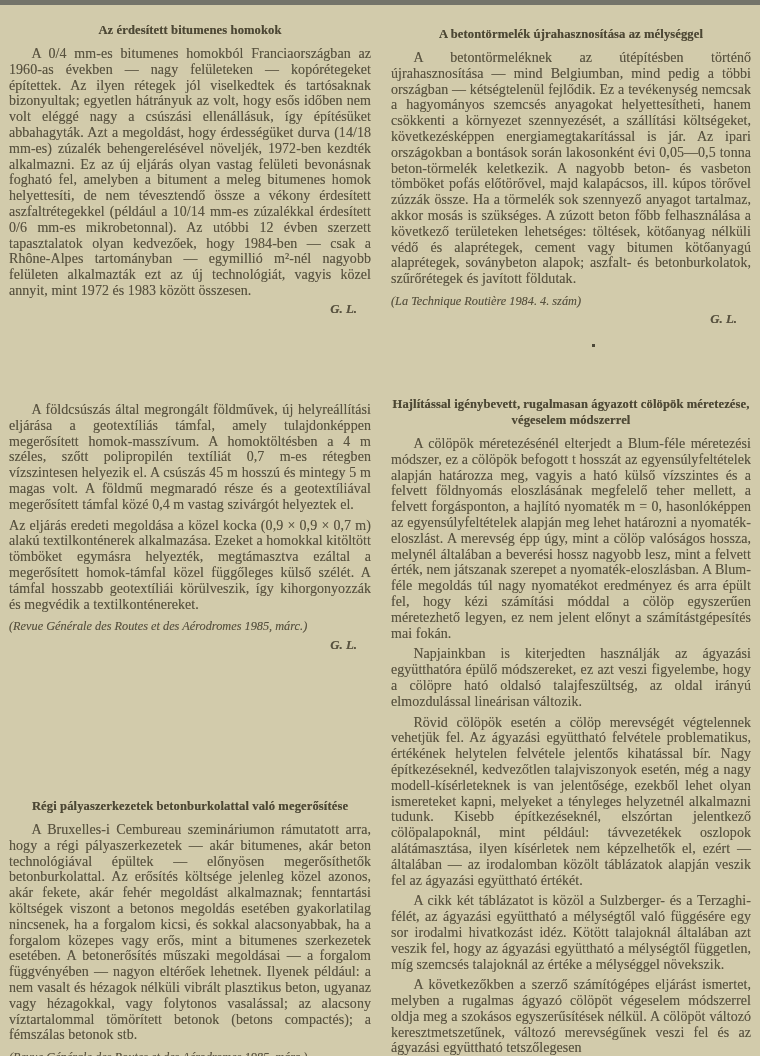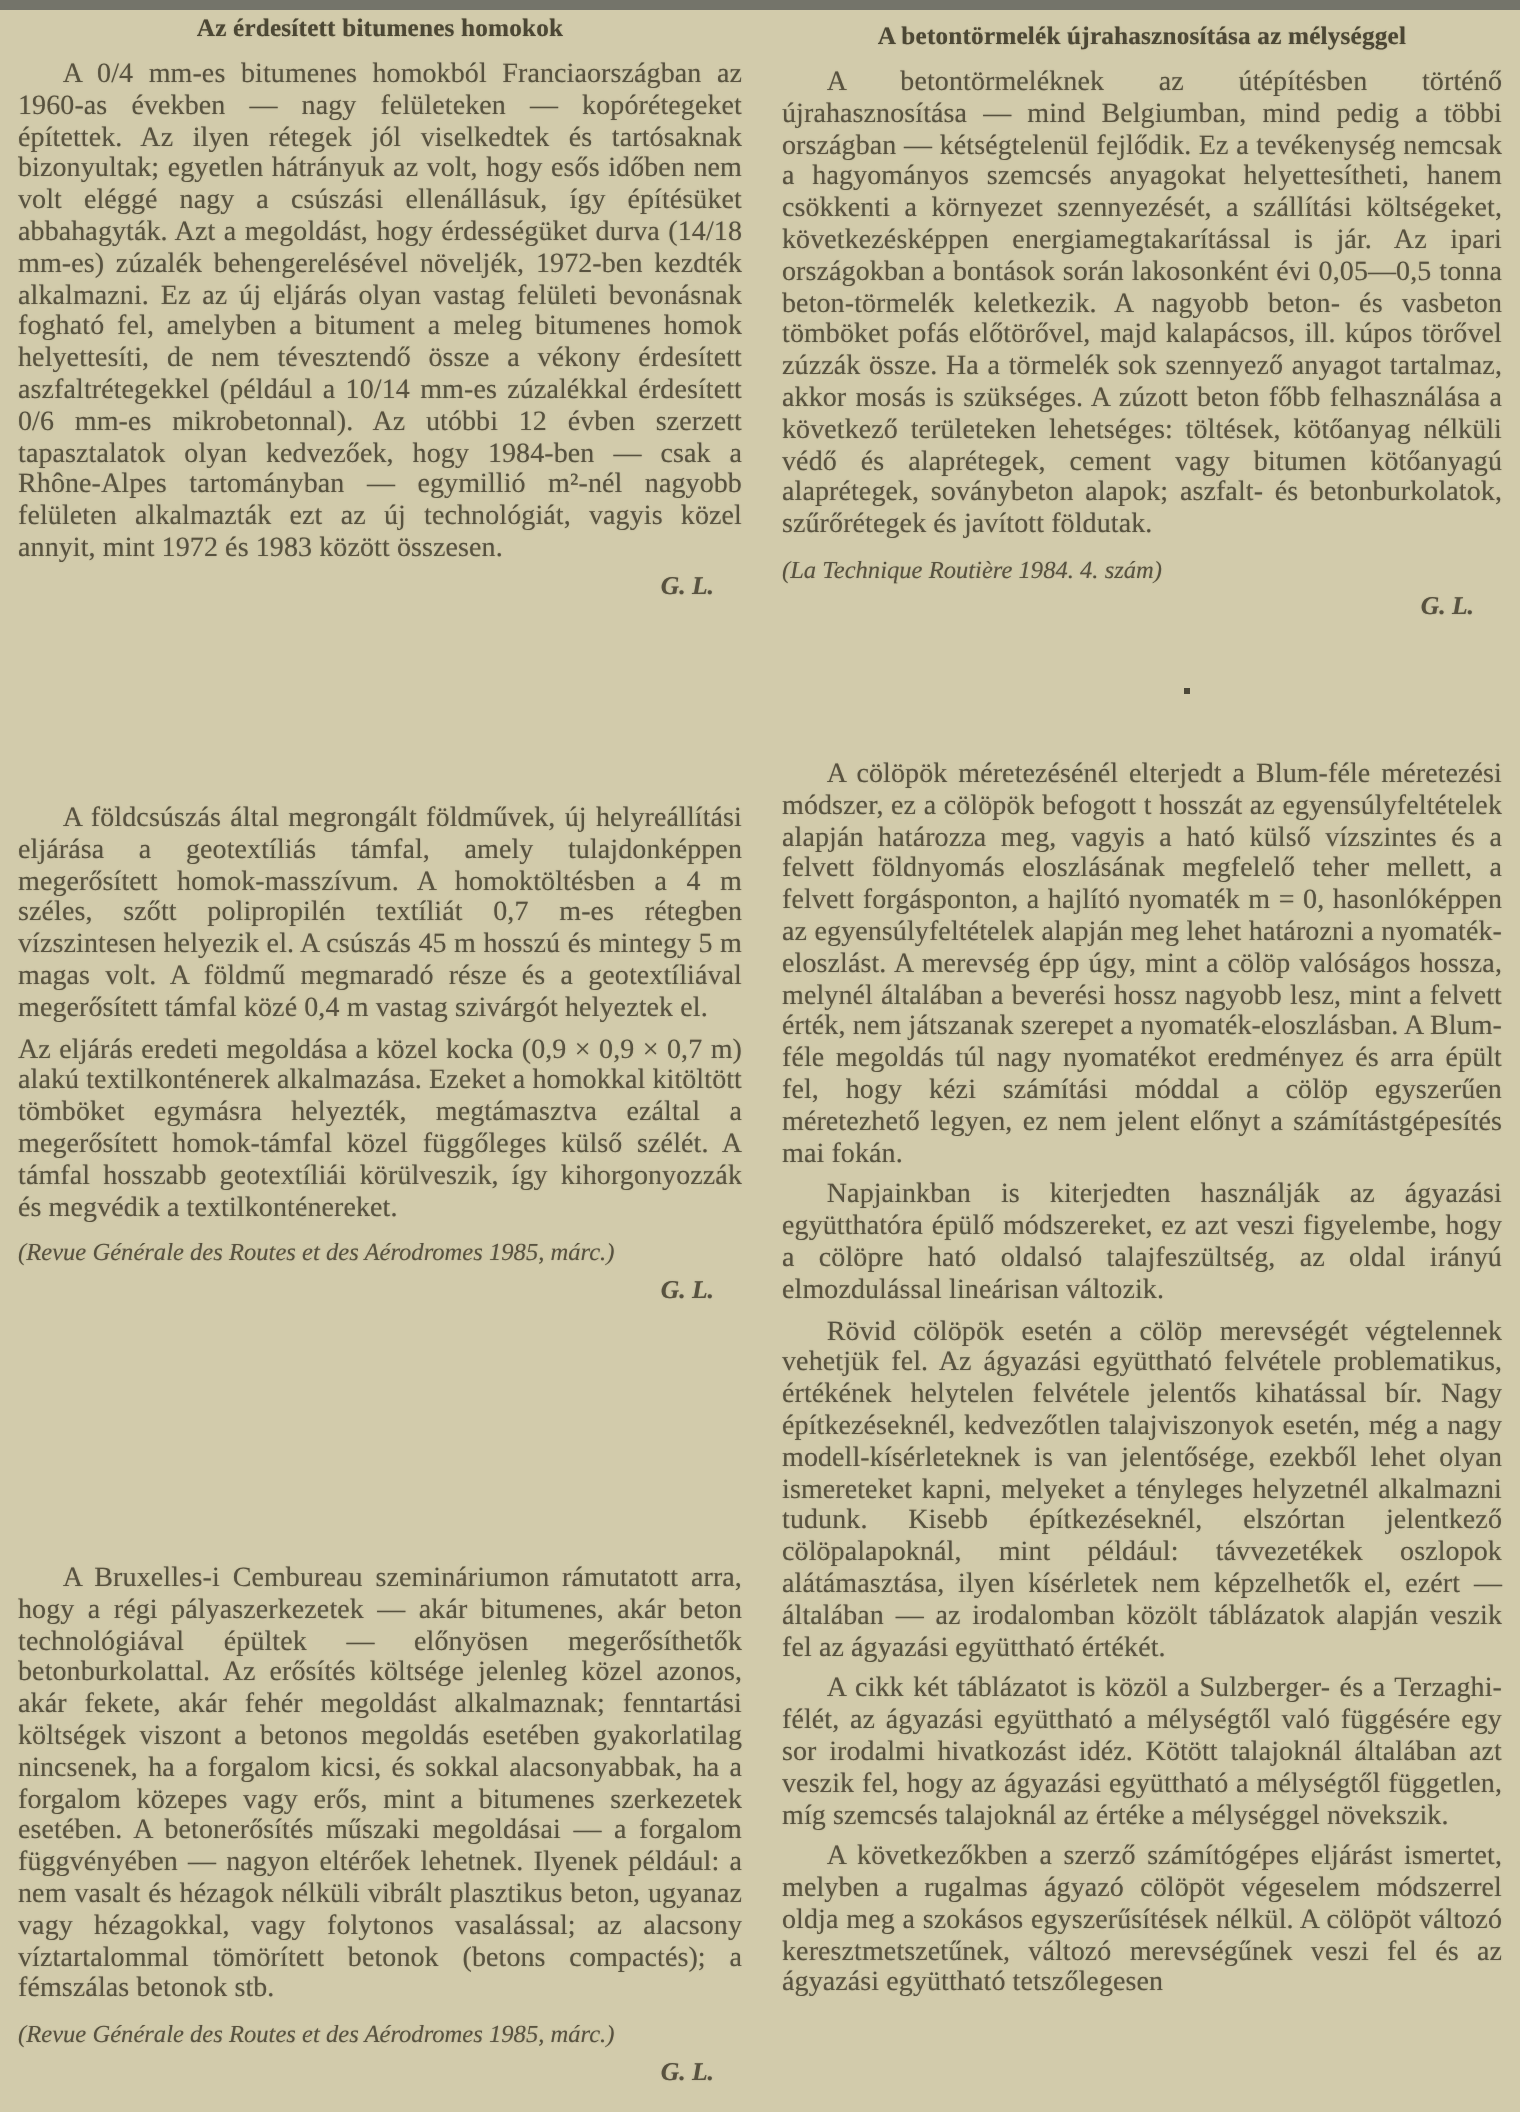--- a/index.html
+++ b/index.html
@@ -27,21 +27,21 @@
   .col-right { left: 391px; width: 360px; }
   .art { position: absolute; left: 0; right: 0; }
   .art-l0 { top: 6px; }
   .art-l1 { top: 402px; }
   .art-l2 { top: 782px; }
   .art-r0 { top: 10px; }
   .art-r1 { top: 380px; }
   h2.title {
     font-size: 12.6px; line-height: 16px;
     font-weight: bold; text-align: center;
-    margin: 0 0 8px 0; color: #4c4734;
+    margin: 16px 0 8px 0; color: #4c4734;
     letter-spacing: 0.1px;
     text-shadow: 0 0 0.6px rgba(76,71,52,0.55);
   }
   p.body {
     font-size: 14px; line-height: 15.8px;
     text-align: justify; margin: 0;
     text-indent: 1.6em;
     letter-spacing: 0.05px;
     text-shadow: 0 0 0.6px rgba(88,82,63,0.5);
   }
@@ -74,37 +74,39 @@
   </article>
 
   <article class="art art-l1">
     <p class="body">A földcsúszás által megrongált földművek, új helyreállítási eljárása a geotextíliás támfal, amely tulajdonképpen megerősített homok-masszívum. A homoktöltésben a 4 m széles, szőtt polipropilén textíliát 0,7 m-es rétegben vízszintesen helyezik el. A csúszás 45 m hosszú és mintegy 5 m magas volt. A földmű megmaradó része és a geotextíliával megerősített támfal közé 0,4 m vastag szivárgót helyeztek el.</p>
     <p class="body flush">Az eljárás eredeti megoldása a közel kocka (0,9 × 0,9 × 0,7 m) alakú textilkonténerek alkalmazása. Ezeket a homokkal kitöltött tömböket egymásra helyezték, megtámasztva ezáltal a megerősített homok-támfal közel függőleges külső szélét. A támfal hosszabb geotextíliái körülveszik, így kihorgonyozzák és megvédik a textilkonténereket.</p>
     <p class="cite">(Revue Générale des Routes et des Aérodromes 1985, márc.)</p>
     <p class="sig">G. L.</p>
   </article>
 
   <article class="art art-l2">
+    <h2 class="title">Régi pályaszerkezetek betonburkolattal való megerősítése</h2>
     <p class="body">A Bruxelles-i Cembureau szemináriumon rámutatott arra, hogy a régi pályaszerkezetek — akár bitumenes, akár beton technológiával épültek — előnyösen megerősíthetők betonburkolattal. Az erősítés költsége jelenleg közel azonos, akár fekete, akár fehér megoldást alkalmaznak; fenntartási költségek viszont a betonos megoldás esetében gyakorlatilag nincsenek, ha a forgalom kicsi, és sokkal alacsonyabbak, ha a forgalom közepes vagy erős, mint a bitumenes szerkezetek esetében. A betonerősítés műszaki megoldásai — a forgalom függvényében — nagyon eltérőek lehetnek. Ilyenek például: a nem vasalt és hézagok nélküli vibrált plasztikus beton, ugyanaz vagy hézagokkal, vagy folytonos vasalással; az alacsony víztartalommal tömörített betonok (betons compactés); a fémszálas betonok stb.</p>
     <p class="cite">(Revue Générale des Routes et des Aérodromes 1985, márc.)</p>
     <p class="sig">G. L.</p>
   </article>
 
 </div>
 
 <div class="col col-right">
 
   <article class="art art-r0">
     <h2 class="title">A betontörmelék újrahasznosítása az mélységgel</h2>
     <p class="body">A betontörmeléknek az útépítésben történő újrahasznosítása — mind Belgiumban, mind pedig a többi országban — kétségtelenül fejlődik. Ez a tevékenység nemcsak a hagyományos szemcsés anyagokat helyettesítheti, hanem csökkenti a környezet szennyezését, a szállítási költségeket, következésképpen energiamegtakarítással is jár. Az ipari országokban a bontások során lakosonként évi 0,05—0,5 tonna beton-törmelék keletkezik. A nagyobb beton- és vasbeton tömböket pofás előtörővel, majd kalapácsos, ill. kúpos törővel zúzzák össze. Ha a törmelék sok szennyező anyagot tartalmaz, akkor mosás is szükséges. A zúzott beton főbb felhasználása a következő területeken lehetséges: töltések, kötőanyag nélküli védő és alaprétegek, cement vagy bitumen kötőanyagú alaprétegek, soványbeton alapok; aszfalt- és betonburkolatok, szűrőrétegek és javított földutak.</p>
     <p class="cite">(La Technique Routière 1984. 4. szám)</p>
     <p class="sig">G. L.</p>
   </article>
 
   <article class="art art-r1">
+    <h2 class="title">Hajlítással igénybevett, rugalmasan ágyazott cölöpök méretezése, végeselem módszerrel</h2>
     <p class="body">A cölöpök méretezésénél elterjedt a Blum-féle méretezési módszer, ez a cölöpök befogott t hosszát az egyensúlyfeltételek alapján határozza meg, vagyis a ható külső vízszintes és a felvett földnyomás eloszlásának megfelelő teher mellett, a felvett forgásponton, a hajlító nyomaték m = 0, hasonlóképpen az egyensúlyfeltételek alapján meg lehet határozni a nyomaték-eloszlást. A merevség épp úgy, mint a cölöp valóságos hossza, melynél általában a beverési hossz nagyobb lesz, mint a felvett érték, nem játszanak szerepet a nyomaték-eloszlásban. A Blum-féle megoldás túl nagy nyomatékot eredményez és arra épült fel, hogy kézi számítási móddal a cölöp egyszerűen méretezhető legyen, ez nem jelent előnyt a számítástgépesítés mai fokán.</p>
     <p class="body">Napjainkban is kiterjedten használják az ágyazási együtthatóra épülő módszereket, ez azt veszi figyelembe, hogy a cölöpre ható oldalsó talajfeszültség, az oldal irányú elmozdulással lineárisan változik.</p>
     <p class="body">Rövid cölöpök esetén a cölöp merevségét végtelennek vehetjük fel. Az ágyazási együttható felvétele problematikus, értékének helytelen felvétele jelentős kihatással bír. Nagy építkezéseknél, kedvezőtlen talajviszonyok esetén, még a nagy modell-kísérleteknek is van jelentősége, ezekből lehet olyan ismereteket kapni, melyeket a tényleges helyzetnél alkalmazni tudunk. Kisebb építkezéseknél, elszórtan jelentkező cölöpalapoknál, mint például: távvezetékek oszlopok alátámasztása, ilyen kísérletek nem képzelhetők el, ezért — általában — az irodalomban közölt táblázatok alapján veszik fel az ágyazási együttható értékét.</p>
     <p class="body">A cikk két táblázatot is közöl a Sulzberger- és a Terzaghi-félét, az ágyazási együttható a mélységtől való függésére egy sor irodalmi hivatkozást idéz. Kötött talajoknál általában azt veszik fel, hogy az ágyazási együttható a mélységtől független, míg szemcsés talajoknál az értéke a mélységgel növekszik.</p>
     <p class="body">A következőkben a szerző számítógépes eljárást ismertet, melyben a rugalmas ágyazó cölöpöt végeselem módszerrel oldja meg a szokásos egyszerűsítések nélkül. A cölöpöt változó keresztmetszetűnek, változó merevségűnek veszi fel és az ágyazási együttható tetszőlegesen</p>
   </article>
 
 </div>
 
 </body></html>

